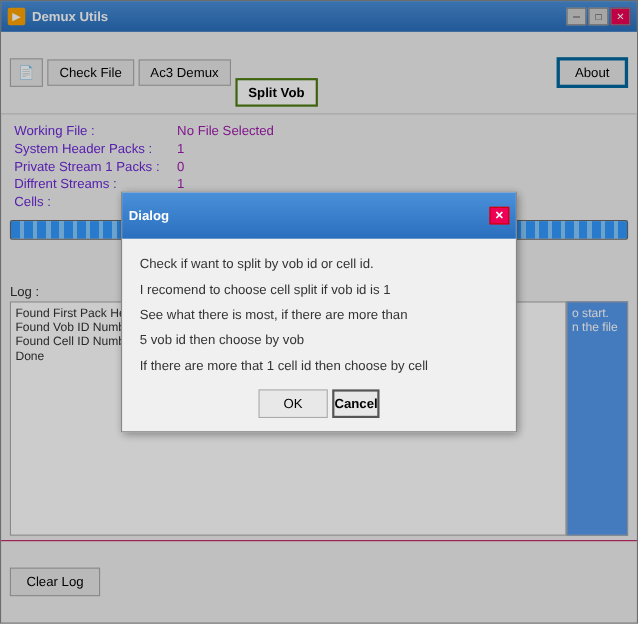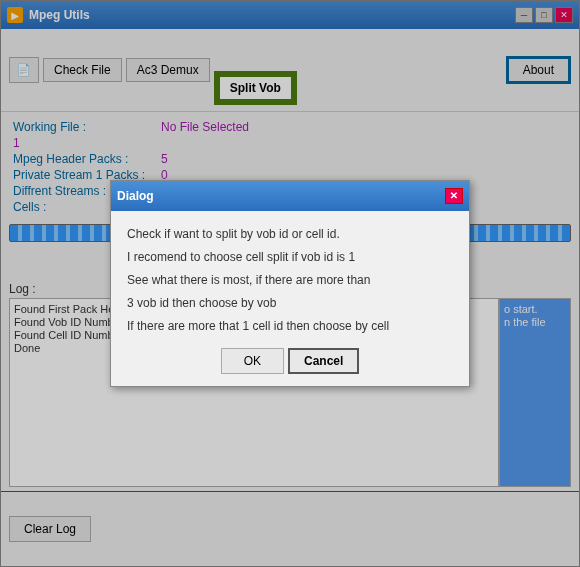--- a/index.html
+++ b/index.html
@@ -84,21 +84,21 @@
     .toolbar-btn {
       padding: 4px 10px;
       background: #e8e8e8;
       border: 1px solid #aaa;
       cursor: pointer;
       font-size: 12px;
       min-width: 50px;
     }
     .toolbar-btn.active {
       background: #fff;
-      border: 6px solid #4d7c0f;
+      border: 2px solid #4d7c0f;
       font-weight: bold;
       margin-top: 36px;
     }
     .toolbar-icon-btn {
       width: 30px;
       height: 26px;
       background: #e8e8e8;
       border: 1px solid #aaa;
       cursor: pointer;
       display: flex;
@@ -117,21 +117,21 @@
     
     .info-section {
       padding: 8px 12px 4px 12px;
       flex-shrink: 0;
     }
     .info-row {
       display: flex;
       gap: 8px;
       margin-bottom: 2px;
     }
-    .info-label { color: #0369a1; min-width: 140px; }
+    .info-label { color: #6d28d9; min-width: 140px; }
     .info-value { color: #a21caf; }
 
     
     .progress-area {
       padding: 4px 8px;
       flex-shrink: 0;
     }
     .progress-bar {
       height: 18px;
       background: repeating-linear-gradient(
@@ -182,21 +182,21 @@
       flex: 1;
       background: white;
       border: 1px solid #aaa;
       padding: 4px;
       overflow-y: auto;
       font-size: 11px;
       color: #333;
     }
     .log-line { margin-bottom: 1px; }
     .log-sidebar {
-      width: 72px;
+      width: 56px;
       background: #5599ee;
       border: 1px solid #aaa;
       color: white;
       padding: 4px;
       font-size: 11px;
     }
     .log-sidebar-line { margin-bottom: 1px; }
 
     
     .bottom-bar {
@@ -228,21 +228,21 @@
     
     .dialog {
       background: #f0f0f0;
       border: 1px solid #888;
       width: 360px;
       box-shadow: 2px 2px 8px rgba(0,0,0,0.4);
     }
     .dialog-title-bar {
       background: linear-gradient(to bottom, #4a90d9, #2a6fbe);
       color: white;
-      height: 30px;
+      height: 42px;
       display: flex;
       align-items: center;
       justify-content: space-between;
       padding: 0 6px;
     }
     .dialog-title-text { font-size: 12px; font-weight: bold; }
     .dialog-close-btn {
       width: 18px;
       height: 16px;
       background: #e05;
@@ -282,37 +282,37 @@
       gap: 4px;
     }
     .dialog-ok-btn {
       padding: 4px 22px;
       background: #e8e8e8;
       border: 1px solid #aaa;
       cursor: pointer;
       font-size: 12px;
     }
     .dialog-cancel-btn {
-      padding: 4px 14px;
+      padding: 4px 0;
       background: #e8e8e8;
       border: 2px solid #555;
       cursor: pointer;
       font-size: 12px;
       font-weight: bold;
     }
   </style>
 </head>
 <body>
 
 <div class="window">
 
   <div class="title-bar">
     <div class="title-bar-left">
       <div class="title-icon">▶</div>
-      <span class="title-text">Mpeg Utils</span>
+      <span class="title-text">Demux Utils</span>
     </div>
     <div class="title-buttons">
       <div class="title-btn">─</div>
       <div class="title-btn">□</div>
       <div class="title-btn close">✕</div>
     </div>
   </div>
 
   <div class="toolbar">
     <div class="toolbar-icon-btn">
@@ -324,25 +324,22 @@
     <div class="toolbar-spacer"></div>
     <button class="about-btn">About</button>
   </div>
 
   <div class="info-section">
     <div class="info-row">
       <span class="info-label">Working File :</span>
       <span class="info-value">No File Selected</span>
     </div>
     <div class="info-row">
+      <span class="info-label">System Header Packs :</span>
       <span class="info-value">1</span>
-    </div>
-    <div class="info-row">
-      <span class="info-label">Mpeg Header Packs :</span>
-      <span class="info-value">5</span>
     </div>
     <div class="info-row">
       <span class="info-label">Private Stream 1 Packs :</span>
       <span class="info-value">0</span>
     </div>
     <div class="info-row">
       <span class="info-label">Diffrent Streams :</span>
       <span class="info-value">1</span>
     </div>
     <div class="info-row">
@@ -387,21 +384,21 @@
     <div class="dialog-title-bar">
       <span class="dialog-title-text">Dialog</span>
       <div class="dialog-close-btn">✕</div>
     </div>
 
     <div class="dialog-body">
       <div class="dialog-text">
         <p>Check if want to split by vob id or cell id.</p>
         <p>I recomend to choose cell split if vob id is 1</p>
         <p>See what there is most, if there are more than</p>
-        <p>3 vob id then choose by vob</p>
+        <p>5 vob id then choose by vob</p>
         <p>If there are more that 1 cell id then choose by cell</p>
       </div>
 
 
       <div class="dialog-buttons">
         <button class="dialog-ok-btn">OK</button>
         <button class="dialog-cancel-btn">Cancel</button>
       </div>
     </div>
 

